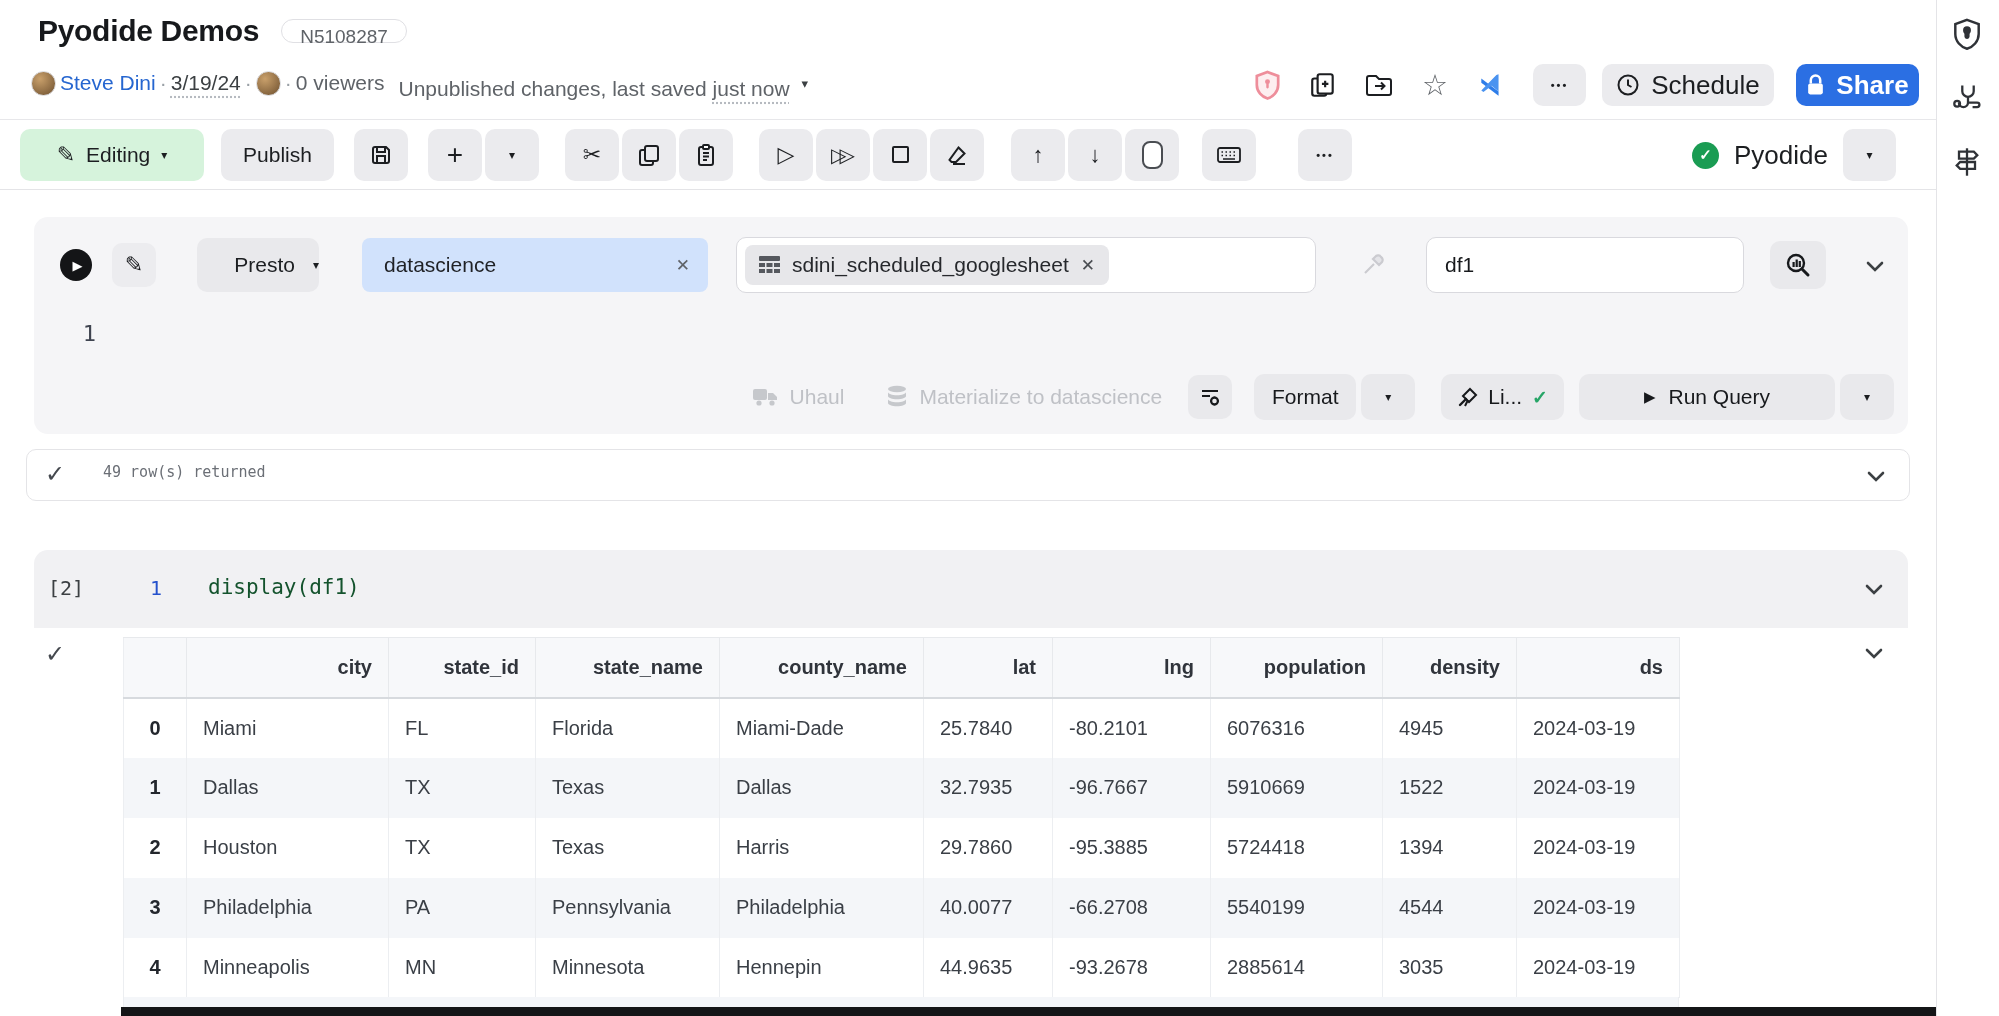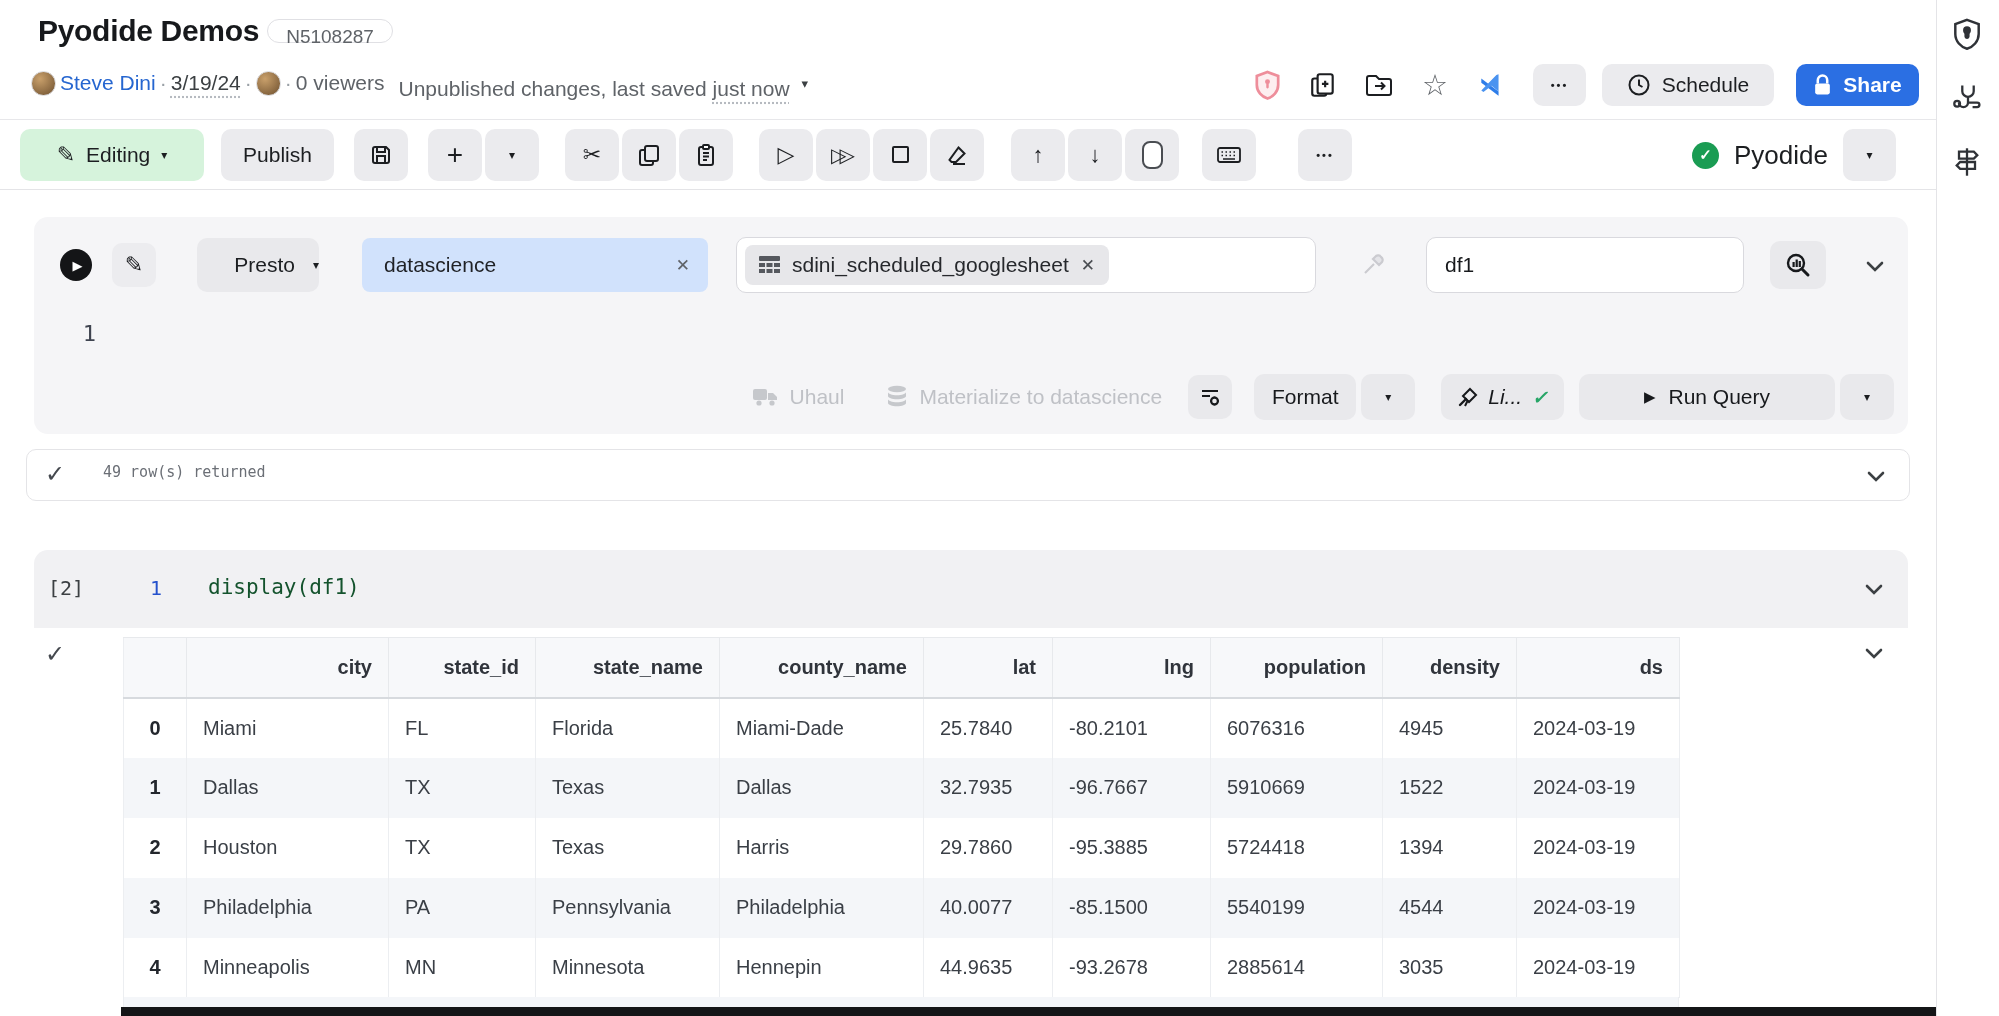--- a/index.html
+++ b/index.html
@@ -11,35 +11,35 @@
   .mono { font-family:"DejaVu Sans Mono", monospace; }
 
   
   .rail { position:absolute; left:1936px; top:0; width:63px; height:1016px; border-left:1px solid #e4e4e7; background:#fff; }
   .rail .ricon { position:absolute; left:15px; width:32px; height:32px; }
 
   
   .divider { position:absolute; left:0; width:1936px; height:1px; background:#e7e7ea; }
 
   
-  .hrow1 { position:absolute; left:38px; top:14px; display:flex; align-items:center; gap:8px; }
+  .hrow1 { position:absolute; left:38px; top:14px; display:flex; align-items:center; gap:22px; }
   .title { font-size:30px; font-weight:bold; letter-spacing:-0.3px; color:#17191c; }
   .badge { height:24px; line-height:34px; padding:0 18px; border:1px solid #e0e0e4; border-radius:18px; color:#5f6368; font-size:19px; background:#fff; }
   .hrow2 { position:absolute; left:31px; top:66px; height:34px; display:flex; align-items:center; gap:4px; font-size:21px; }
   .avatar { width:25px; height:25px; border-radius:50%; background:radial-gradient(circle at 35% 30%, #c9a06b, #6d4f2e); border:1px solid #d9d9dc; }
   .author { color:#2666d0; }
   .dotsep { color:#9aa0a6; }
   .datelink { color:#3c4043; text-decoration:underline dotted #b6bac0; text-underline-offset:6px; }
   .muted { color:#5f6368; }
   .savewrap { margin-left:10px; color:#5f6368;margin-top:12px; }
   .savetime { text-decoration:underline dotted #b6bac0; text-underline-offset:6px; }
   .hcaret { font-size:13px; color:#3c4043; margin-left:8px; }
   .hactions { position:absolute; top:62px; height:46px; left:1253px; display:flex; align-items:center; }
   .hicon { width:28px; height:28px; display:flex; align-items:center; justify-content:center; margin-right:28px; }
-  .pillbtn { height:42px; border-radius:10px; background:#ebebee; display:flex; align-items:center; justify-content:center; gap:11px; font-size:21px; color:#1c1e21; }
+  .pillbtn { height:42px; border-radius:10px; background:#ebebee; display:flex; align-items:center; justify-content:center; gap:11px; font-size:26px; color:#1c1e21; }
   .morepill { width:53px; margin-right:16px; font-size:11px; letter-spacing:2px; font-weight:bold; }
   .schedulepill { width:172px; margin-right:22px; }
   .sharepill { width:123px; background:#2b6fe3; color:#fff; font-weight:bold; }
   .star { font-size:29px; color:#5f6368; line-height:1; }
 
   
   .toolbar { position:absolute; left:0; top:120px; width:1936px; height:70px; border-bottom:1px solid #e4e4e7; display:flex; align-items:center; padding-left:20px; }
   .tbtn { height:52px; border-radius:10px; background:#ebebee; display:flex; align-items:center; justify-content:center; color:#1c1e21; }
   .editing { width:184px; background:#d6f3dc; gap:11px; font-size:21px; font-weight:500; }
   .publish { width:113px; font-size:21px; }
@@ -74,21 +74,21 @@
   .sqlcode { position:absolute; left:96px; border-bottom:2px dotted #f0a43a; padding-bottom:4px; }
   .kw { color:#2053c5; }
   .op { color:#17191c; }
   .tbl { color:#7a4fd6; }
   .sqlfooter { position:absolute; left:0; top:156px; right:14px; height:48px; display:flex; align-items:center; justify-content:flex-end; }
   .ghost { display:flex; align-items:center; gap:11px; font-size:21px; color:#bfc1c6; }
   .fbtn { height:46px; background:#e9e9ec; border-radius:10px; display:flex; align-items:center; justify-content:center; font-size:21px; color:#17191c; }
   .gearbtn { width:44px; height:44px; }
   .formatbtn { width:102px; }
   .scaret { width:54px; }
-  .libtn { padding:0 16px; gap:10px;font-style:italic; }
+  .libtn { padding:0 16px; gap:10px; }
   .ligood { color:#27a567; font-size:19px; font-weight:bold; }
   .runbtn { width:256px; gap:13px; font-weight:500; }
   .runplay { font-size:15px; }
 
   
   .resultbar { position:absolute; left:26px; top:449px; width:1884px; height:52px; background:#fff; border:1px solid #e4e4e7; border-radius:10px; }
   .rescheck { position:absolute; left:18px; top:10px; font-size:24px; color:#45494f; }
   .restext { position:absolute; left:76px; top:13px; font-size:15px; color:#6b6f76; }
   .reschev { right:20px; top:13px; left:auto; }
 
@@ -489,21 +489,21 @@
             <td>1394</td>
             <td>2024-03-19</td>
           </tr>
           <tr>
             <td class="idx">3</td>
             <td>Philadelphia</td>
             <td>PA</td>
             <td>Pennsylvania</td>
             <td>Philadelphia</td>
             <td>40.0077</td>
-            <td>-85.1500</td>
+            <td>-66.2708</td>
             <td>5540199</td>
             <td>4544</td>
             <td>2024-03-19</td>
           </tr>
           <tr>
             <td class="idx">4</td>
             <td>Minneapolis</td>
             <td>MN</td>
             <td>Minnesota</td>
             <td>Hennepin</td>

